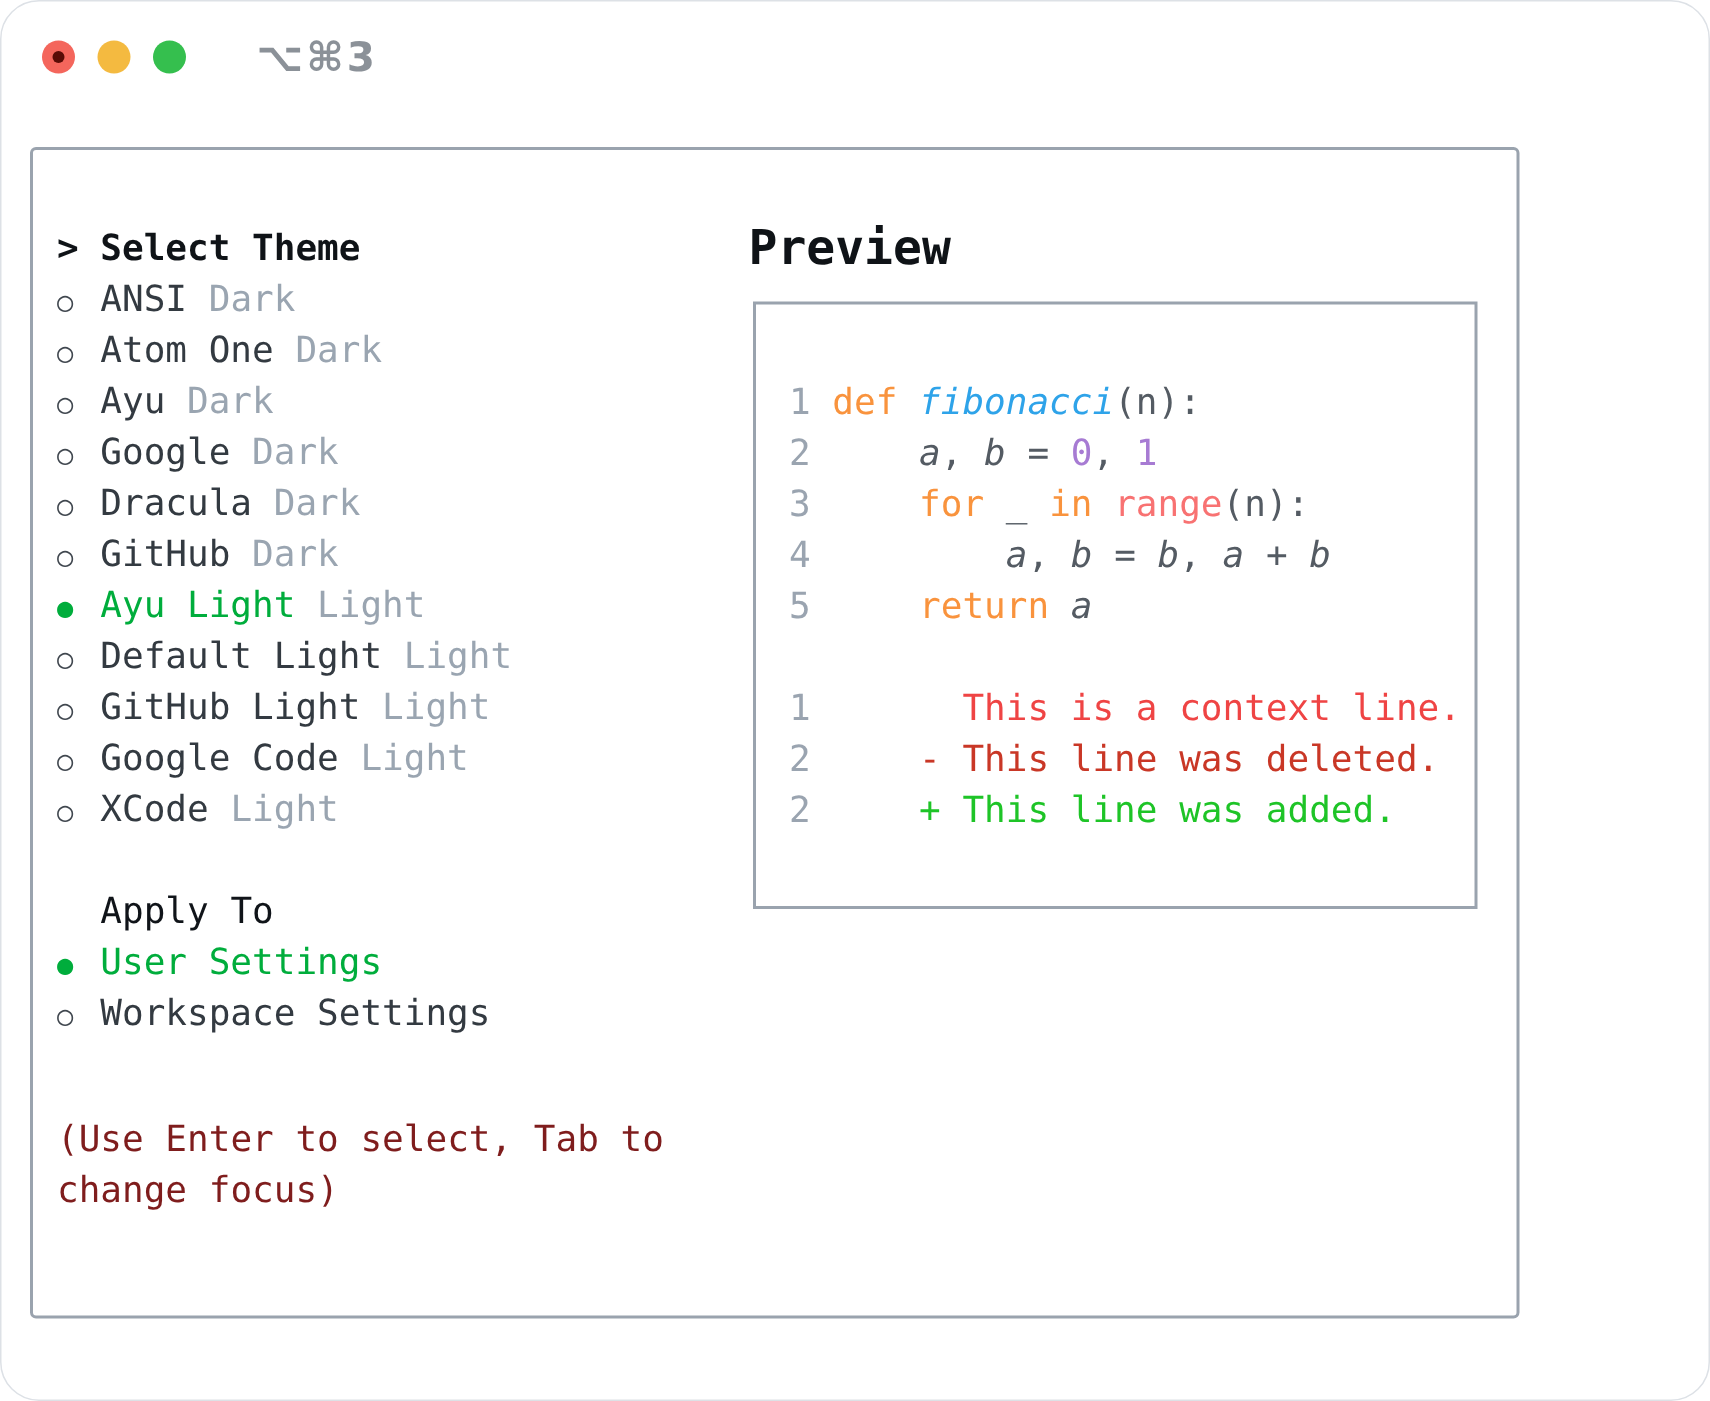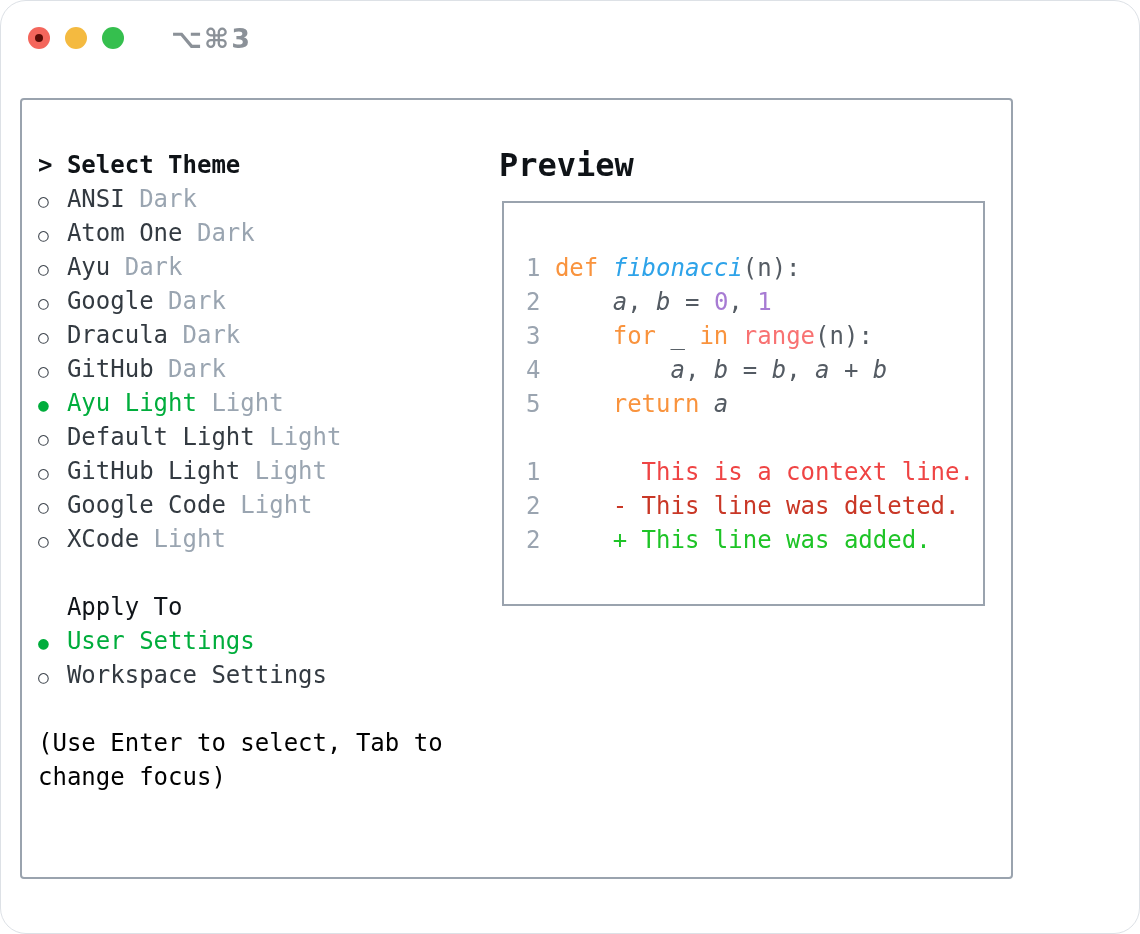--- a/index.html
+++ b/index.html
@@ -31,21 +31,21 @@
   .left-col { position:absolute; left:16px; top:48px; font-size:24px; }
   .line { white-space:pre; line-height:34px; height:34px; }
   .hdr { font-weight:bold; color:#0f1317; }
   .pfx { display:inline-block; width:14.45px; font-size:18px; color:#40474f; }
   .pfx.sel { color:#00ad3c; }
   .tname { color:#333a41; }
   .tname.sel { color:#00ad3c; }
   .muted { color:#9aa5b1; }
   .apply-hdr { margin-top:34px; padding-left:28.9px; color:#101419; }
   .help {
-    margin-top:34px; color:#000000; white-space:pre-line; line-height:34px;
+    margin-top:50px; color:#7f1d1d; white-space:pre-line; line-height:34px;
   }
   
   .preview-hdr {
     position:absolute; left:477px; top:48px; line-height:34px;
     font-size:32px; font-weight:bold; color:#0f1317;
   }
   .preview-box {
     position:absolute; left:480px; top:101px; width:483px; height:405px;
     border:2px solid #9aa3ae; background:#fff;
   }

